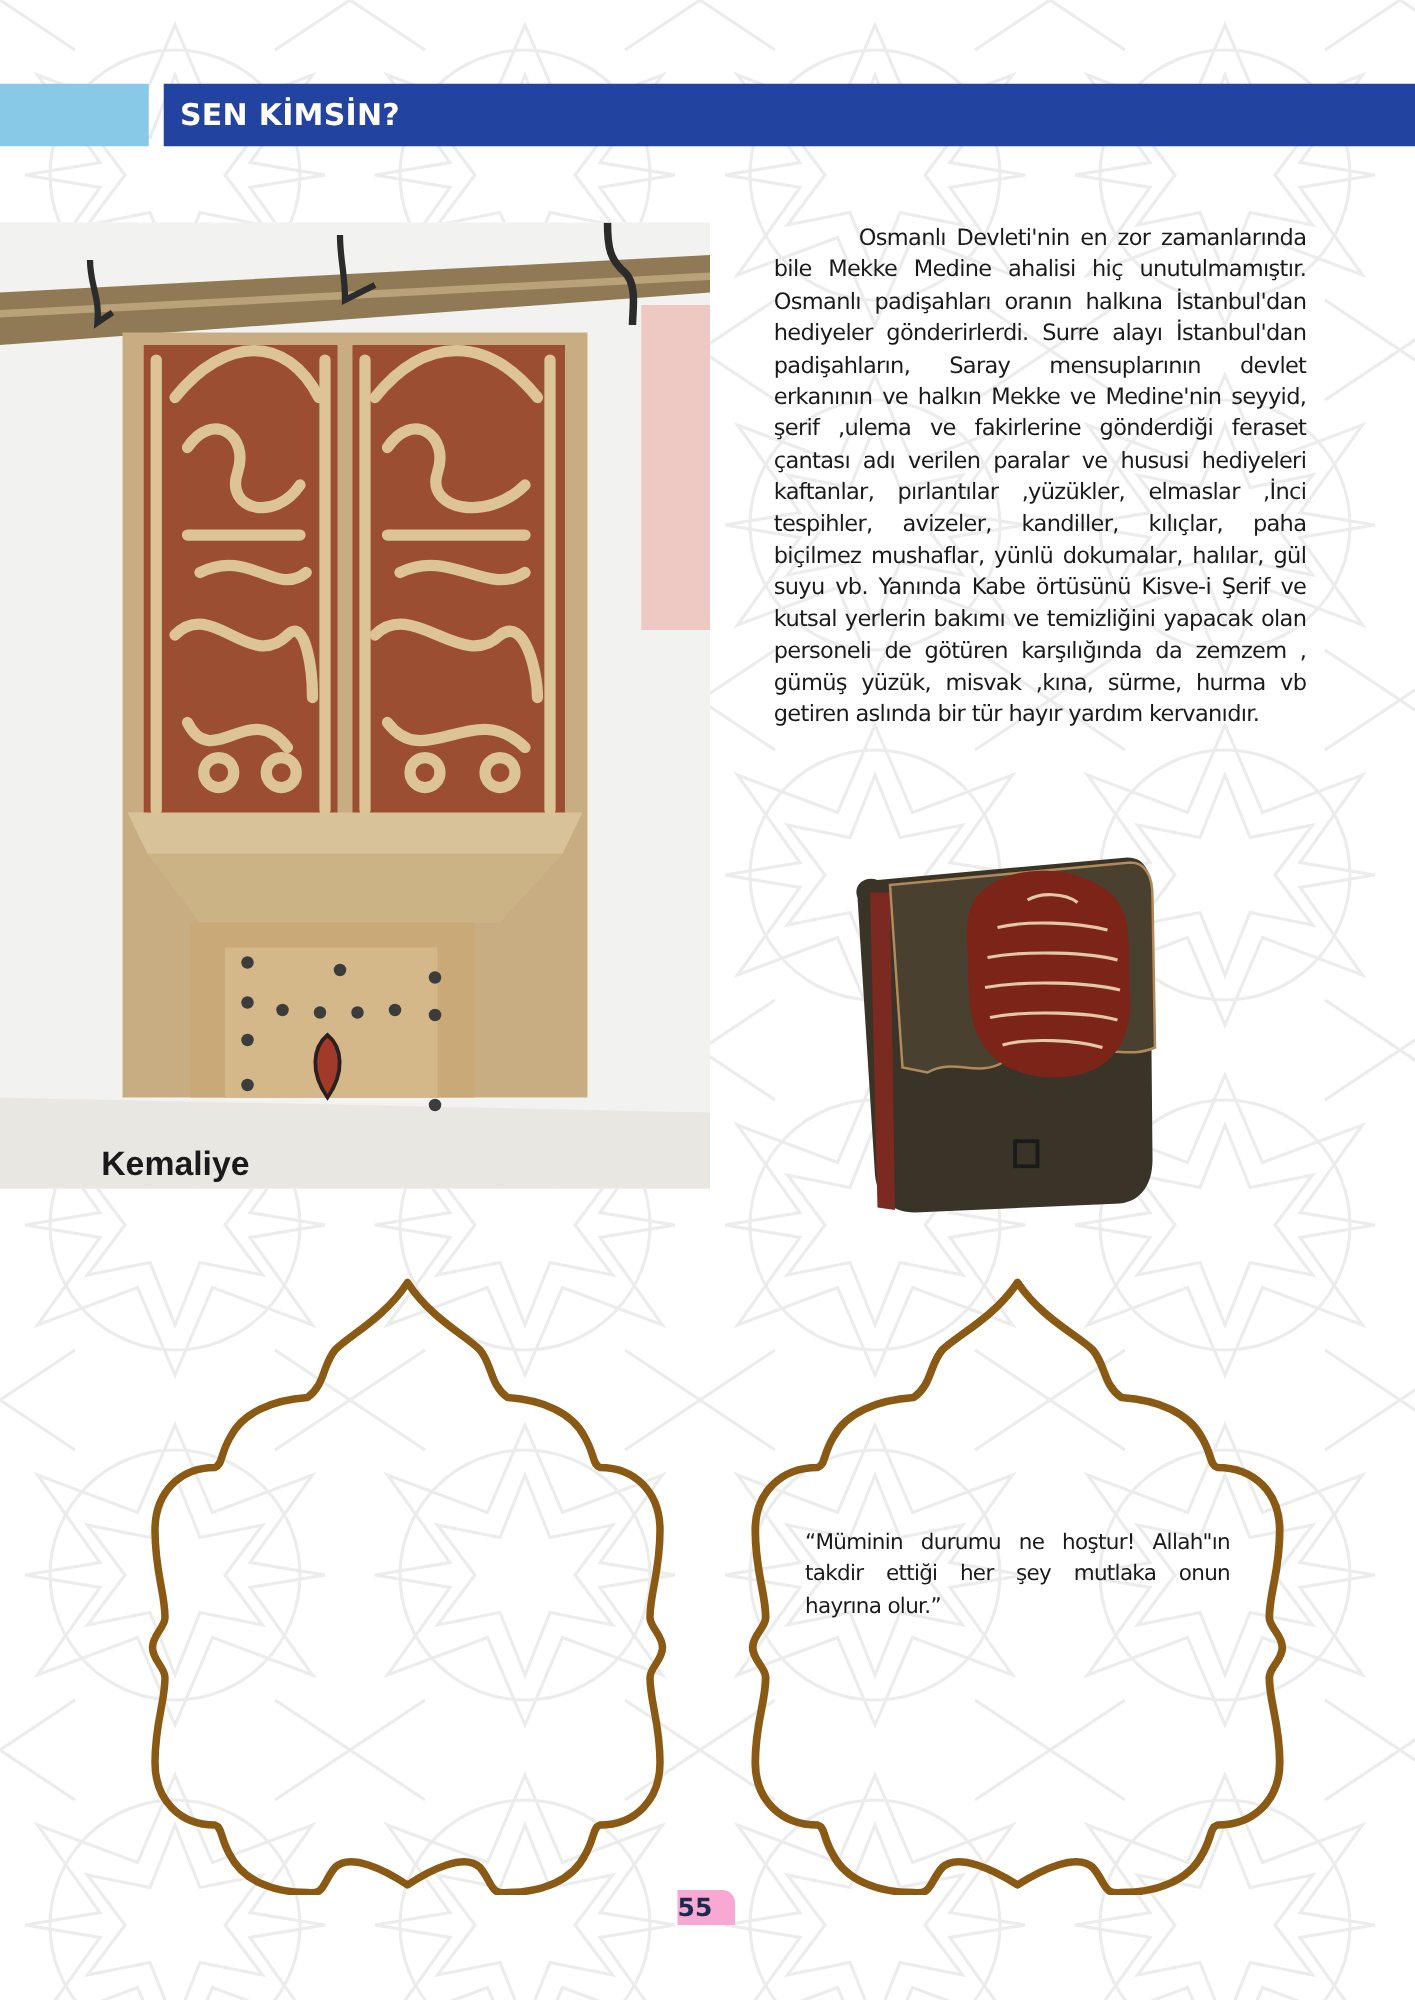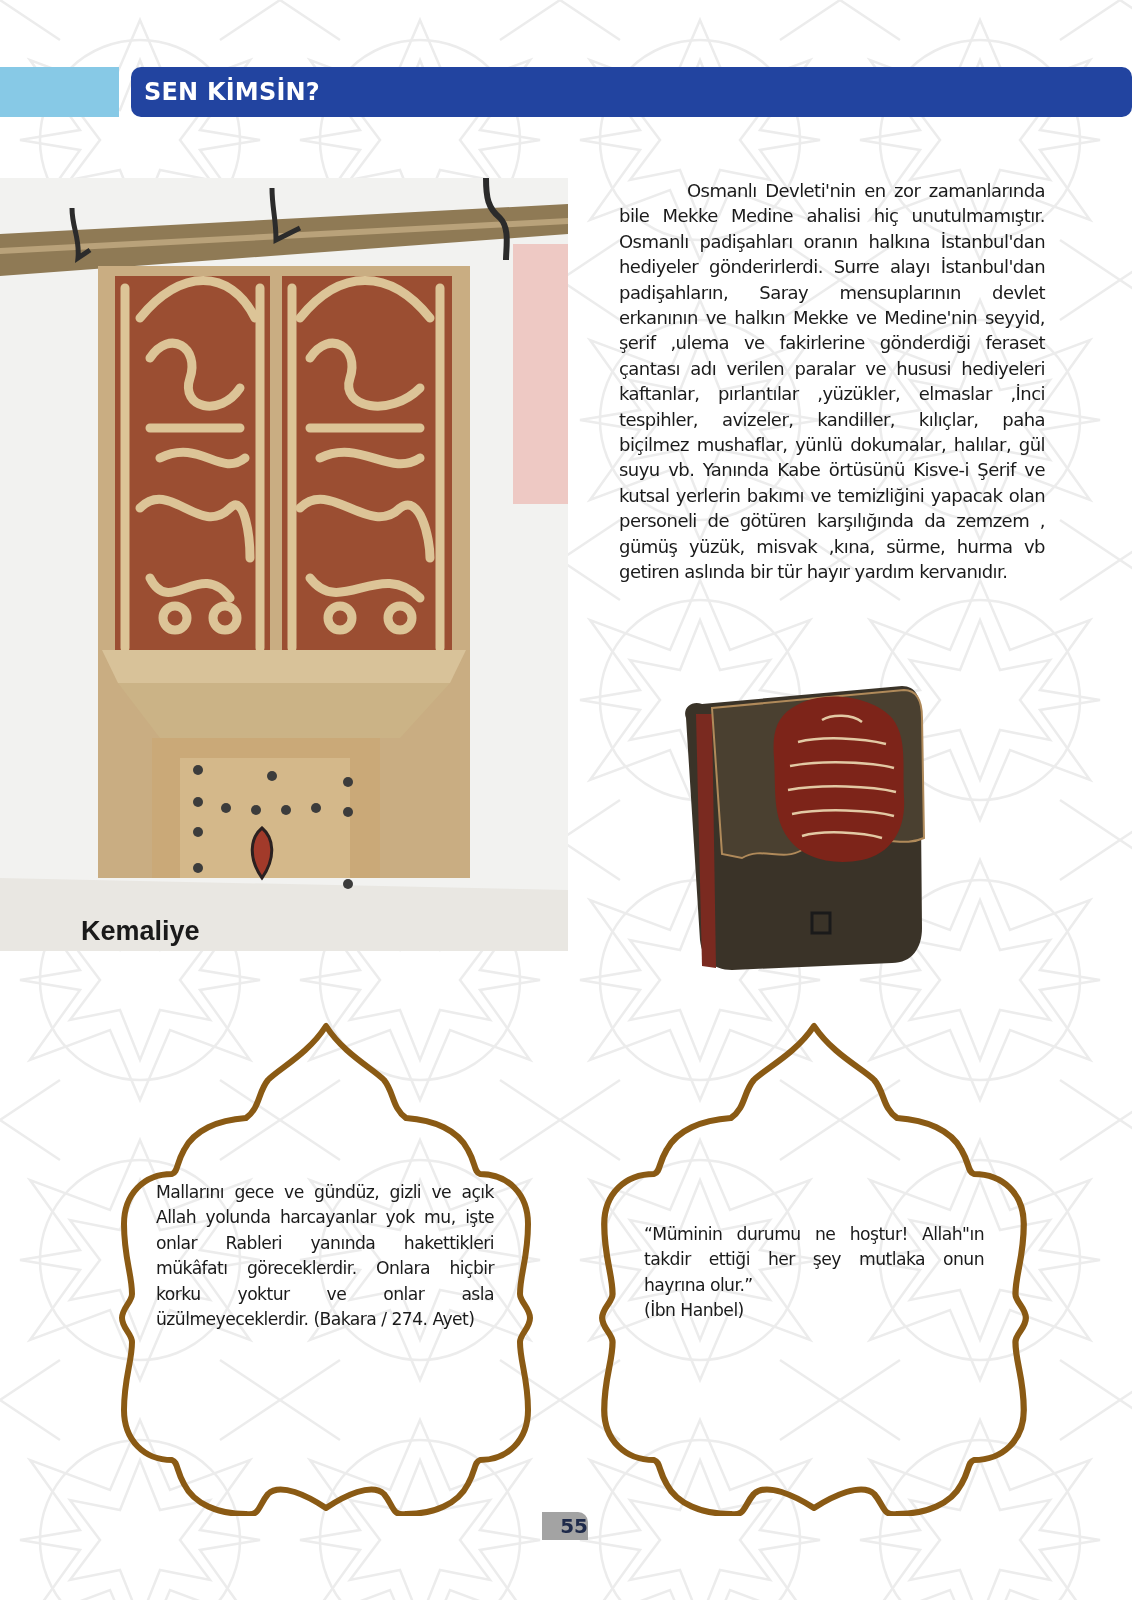--- a/index.html
+++ b/index.html
@@ -10,21 +10,21 @@
       color: #1a1a1a;
     }
     .bg-pattern { position: absolute; inset: 0; z-index: 0; pointer-events: none; }
     .header-accent {
       position: absolute; left: 0; top: 67px; width: 119px; height: 50px;
       background: #87c9e6; z-index: 2;
     }
     .header-bar {
       position: absolute; left: 131px; top: 67px; width: 1001px; height: 50px;
       background: #2244a0; z-index: 2;
-      display: flex; align-items: center; border-radius: 10px;
+      display: flex; align-items: center;
     }
     .header-title {
       color: #ffffff; font-family: "DejaVu Sans", sans-serif;
       font-size: 24px; font-weight: bold; margin-left: 13px; letter-spacing: 0.2px;
     }
     .photo-door {
       position: absolute; left: 0; top: 178px; width: 568px; height: 773px;
       z-index: 2; overflow: hidden; background: #f1f1ef;
     }
     .photo-door svg { display: block; }
@@ -51,22 +51,22 @@
     .frame-text {
       position: absolute; font-family: "DejaVu Sans", sans-serif;
       font-size: 17.2px; line-height: 25.4px; text-align: justify; color: #1a1a1a;
       letter-spacing: -0.55px;
     }
     .frame-left .frame-text { left: 38px; top: 162px; width: 338px; }
     .frame-right .frame-text { left: 46px; top: 204px; width: 340px; }
     .frame-text p { margin: 0; }
     .page-number {
       position: absolute; left: 542px; top: 1512px; width: 46px; height: 28px;
-      background: #a3a3a3; border-radius: 0 10px 0 0; z-index: 3;
-      display: flex; align-items: center; justify-content: flex-end;
+      background: #f9a8d4; border-radius: 0 10px 0 0; z-index: 3;
+      display: flex; align-items: center; justify-content: flex-start;
       font-family: "DejaVu Sans", sans-serif; font-weight: bold; font-size: 20px; color: #1e2a4a;
     }
   </style>
 </head>
 <body>
 
 <svg class="bg-pattern" width="1132" height="1600" viewBox="0 0 1132 1600">
   <defs>
     <pattern id="geo" width="280" height="280" patternUnits="userSpaceOnUse">
       <g fill="none" stroke="#ececec" stroke-width="2.5">
@@ -178,23 +178,20 @@
          C76,486 100,496 128,496
          C142,498 140,488 150,476 C162,464 190,478 208,490
          C226,478 254,464 266,476 C276,488 274,498 288,496
          C316,496 340,486 350,466 C358,452 356,444 362,442
          C390,442 410,422 410,392 C410,360 402,344 402,324
          C402,316 412,310 412,300 C412,290 402,284 402,276
          C402,256 410,240 410,206 C410,176 390,156 362,156
          C356,154 358,146 350,132 C340,112 316,102 288,100
          C274,90 276,74 266,62 C254,50 226,36 208,8 Z"></path>
   </svg>
-  <div class="frame-text">
-    <p>Mallarını gece ve gündüz, gizli ve açık Allah yolunda harcayanlar yok mu, işte onlar Rableri yanında hakettikleri mükâfatı göreceklerdir. Onlara hiçbir korku yoktur ve onlar asla üzülmeyeceklerdir. (Bakara / 274. Ayet)</p>
-  </div>
 </div>
 
 <div class="frame frame-right">
   <svg width="432" height="498" viewBox="0 0 416 498" preserveAspectRatio="none">
     <path fill="none" stroke="#8a5a14" stroke-width="6" stroke-linejoin="round" d="M208,8
          C190,36 162,50 150,62 C140,74 142,90 128,100
          C100,102 76,112 66,132 C58,146 60,154 54,156
          C26,156 6,176 6,206
          C6,240 14,256 14,276 C14,284 4,290 4,300
          C4,310 14,316 14,324 C14,344 6,360 6,392
@@ -204,19 +201,18 @@
          C226,478 254,464 266,476 C276,488 274,498 288,496
          C316,496 340,486 350,466 C358,452 356,444 362,442
          C390,442 410,422 410,392 C410,360 402,344 402,324
          C402,316 412,310 412,300 C412,290 402,284 402,276
          C402,256 410,240 410,206 C410,176 390,156 362,156
          C356,154 358,146 350,132 C340,112 316,102 288,100
          C274,90 276,74 266,62 C254,50 226,36 208,8 Z"></path>
   </svg>
   <div class="frame-text">
     <p>“Müminin durumu ne hoştur! Allah"ın takdir ettiği her şey mutlaka onun hayrına olur.”</p>
-    <p>(İbn Hanbel)</p>
   </div>
 </div>
 
 <div class="page-number">
   <span>55</span>
 </div>
 
 </body></html>

